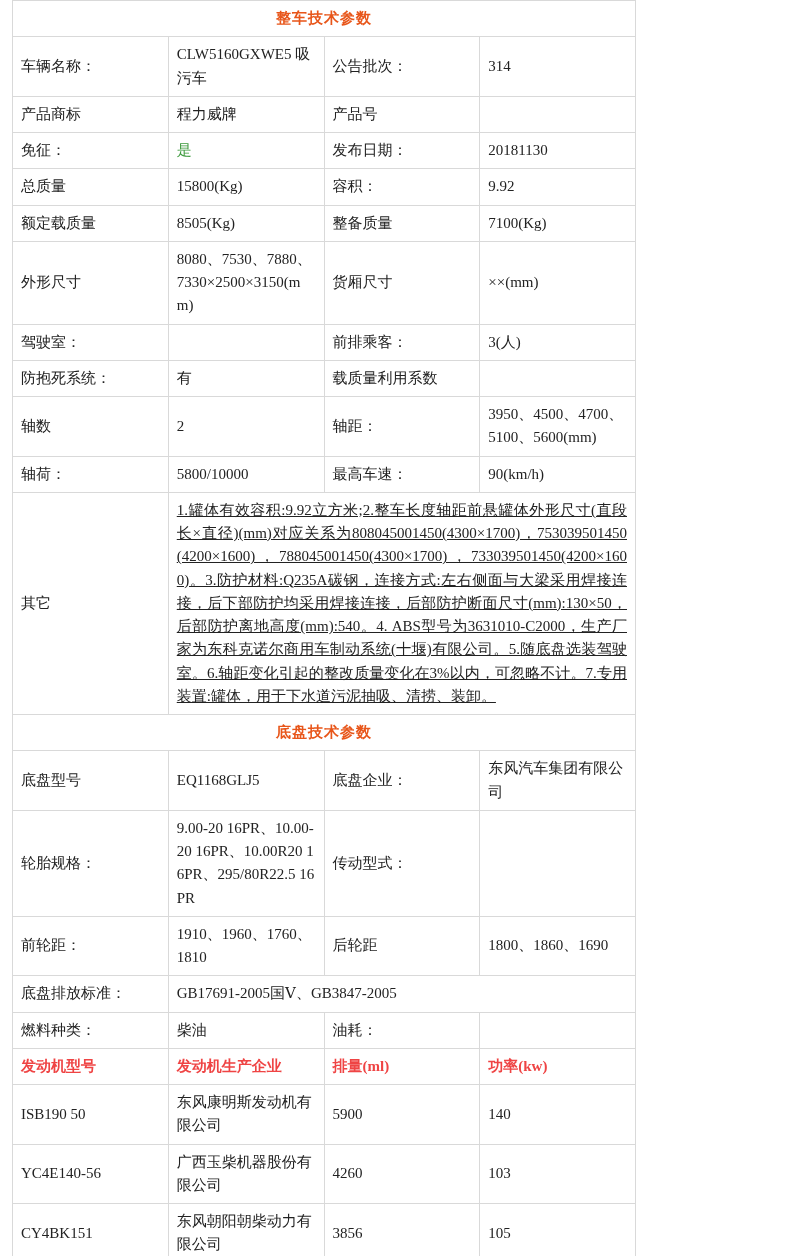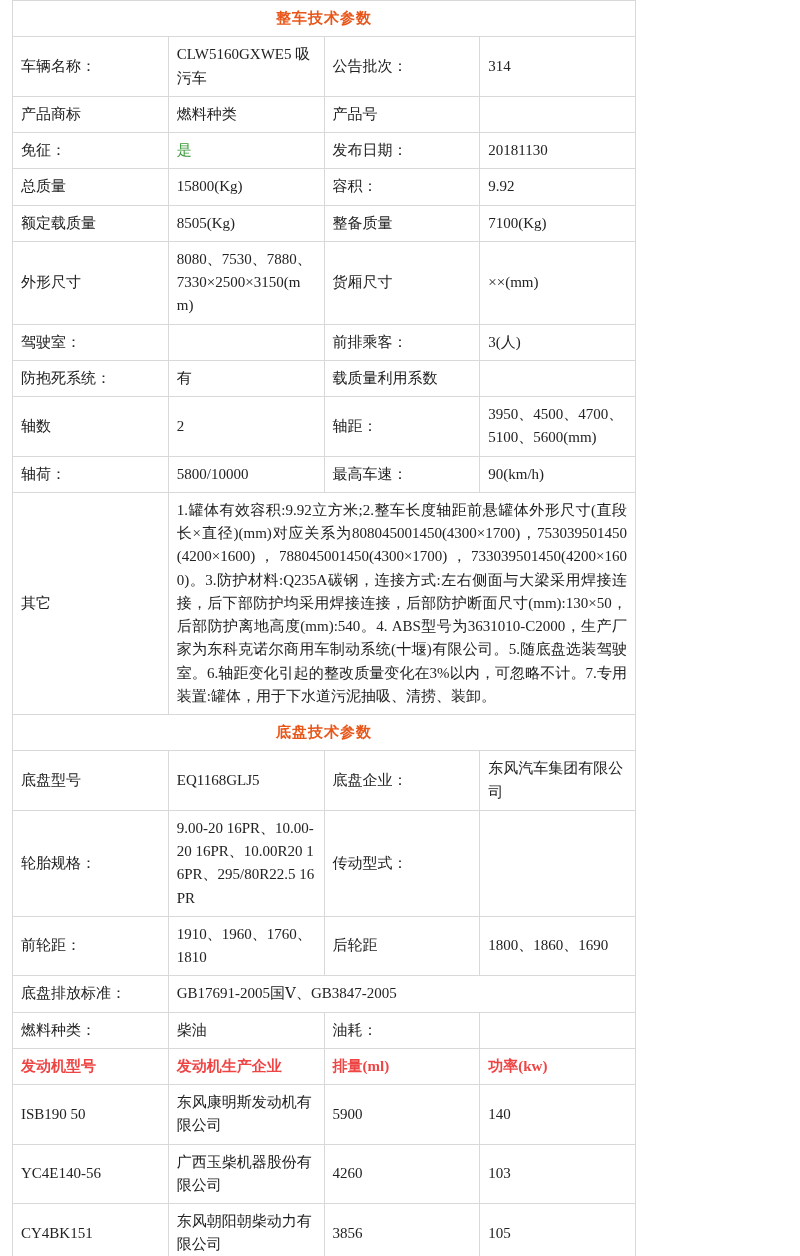--- a/index.html
+++ b/index.html
@@ -55,20 +55,21 @@
     width: 245px;
   }
   .green {
     color: #3d9a3d;
   }
   .notes {
     line-height: 1.9;
     font-size: 15px;
     text-align: justify;
     padding: 8px 10px 10px 10px;
+    text-decoration: underline;
   }
   .notes-label {
     text-align: left;
   }
   .eng-head td {
     color: #ef4444;
     font-weight: bold;
     font-size: 17px;
     padding: 7px 8px;
   }
@@ -93,21 +94,21 @@
 
       <tr>
         <td class="lbl">车辆名称：</td>
         <td class="val">CLW5160GXWE5 吸污车</td>
         <td class="lbl2">公告批次：</td>
         <td class="val2">314</td>
       </tr>
 
       <tr>
         <td class="lbl">产品商标</td>
-        <td class="val">燃料种类</td>
+        <td class="val">程力威牌</td>
         <td class="lbl2">产品号</td>
         <td class="val2"></td>
       </tr>
 
       <tr>
         <td class="lbl">免征：</td>
         <td class="val green">是</td>
         <td class="lbl2">发布日期：</td>
         <td class="val2">20181130</td>
       </tr>

